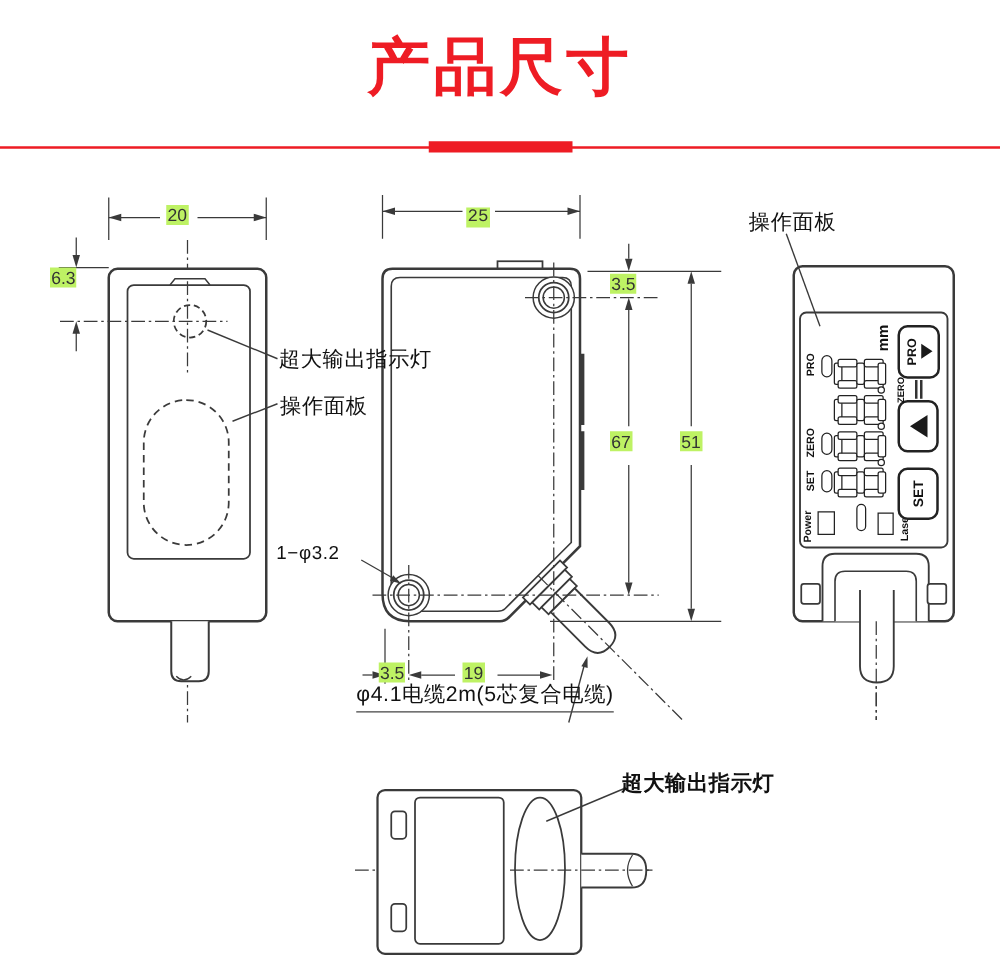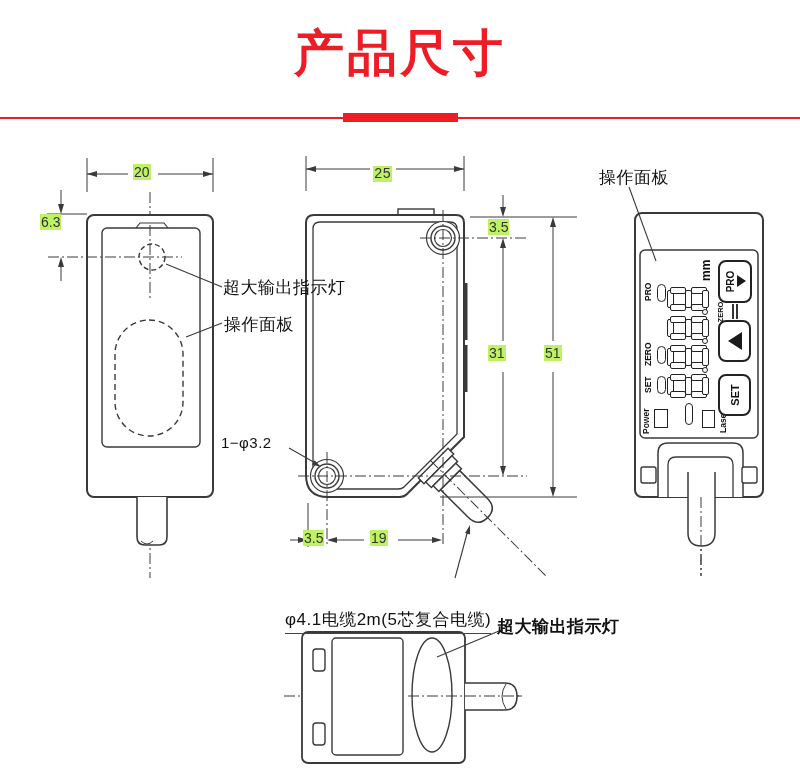--- a/index.html
+++ b/index.html
@@ -177,26 +177,26 @@
     </g>
   </svg>
 
   <div class="t dim" style="left:133px;top:164px;">20</div>
   <div class="t dim" style="left:40px;top:214px;">6.3</div>
   <div class="t cjk" style="left:223px;top:276px;">超大输出指示灯</div>
   <div class="t cjk" style="left:224px;top:313px;">操作面板</div>
 
   <div class="t dim" style="left:373px;top:166px;font-family:Liberation Mono, monospace;">25</div>
   <div class="t dim" style="left:488px;top:219px;">3.5</div>
-  <div class="t dim" style="left:488px;top:345px;">31</div>
+  <div class="t dim" style="left:488px;top:345px;">67</div>
   <div class="t dim" style="left:544px;top:345px;">51</div>
   <div class="t dim" style="left:303px;top:530px;">3.5</div>
   <div class="t dim" style="left:370px;top:530px;">19</div>
   <div class="t cjk" style="left:221px;top:434px;font-size:15px;">1−φ3.2</div>
-  <div class="t cjk cable-label" style="left:285px;top:608px;">φ4.1电缆2m(5芯复合电缆)</div>
+  <div class="t cjk cable-label" style="left:285px;top:544px;">φ4.1电缆2m(5芯复合电缆)</div>
 
   <div class="t cjk" style="left:599px;top:166px;">操作面板</div>
   <div class="t cjk" style="left:497px;top:615px;font-weight:bold;">超大输出指示灯</div>
 
   <div class="panel-natural">
 
     <div class="pn ind-label" style="left:4px;top:1px;">Power</div>
     <div class="pn ind-label" style="left:45px;top:3px;">SET</div>
     <div class="pn ind-label" style="left:72px;top:3px;">ZERO</div>
     <div class="pn ind-label" style="left:137px;top:3px;">PRO</div>

